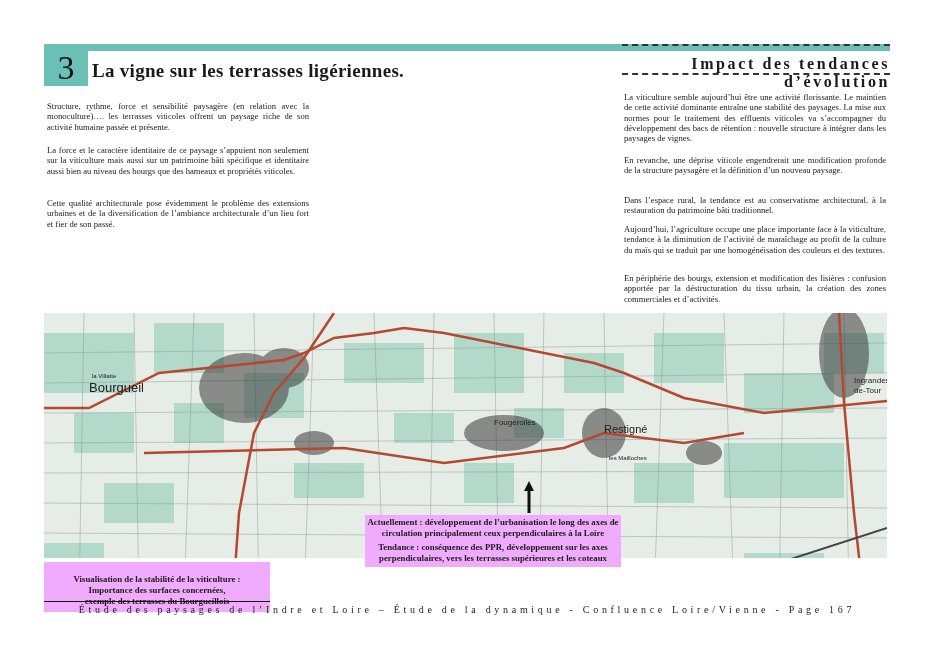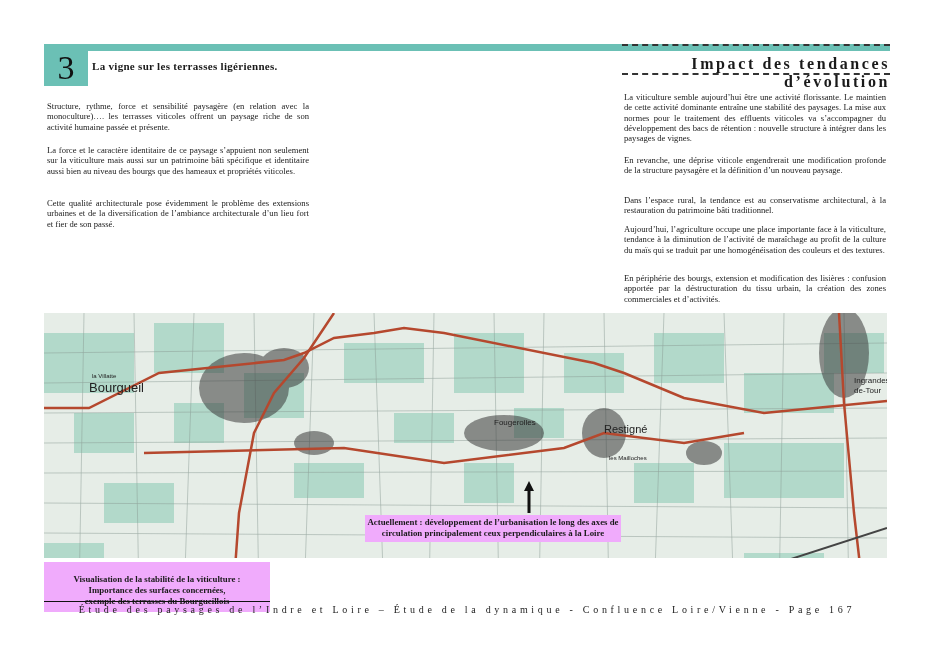--- a/index.html
+++ b/index.html
@@ -6,21 +6,21 @@
     body {
       width: 935px; height: 652px; background: #ffffff; position: relative; overflow: hidden;
       font-family: "Liberation Serif", serif; color: #1a1a1a;
     }
     .top-bar { position: absolute; left: 44px; top: 44px; width: 846px; height: 7px; background: #6bc0b5; }
     .chapter-num {
       position: absolute; left: 44px; top: 44px; width: 44px; height: 42px; background: #6bc0b5;
       font-size: 34px; line-height: 48px; text-align: center; color: #111;
     }
     .chapter-title {
-      position: absolute; left: 92px; top: 60px; font-size: 11px; font-weight: bold; letter-spacing: 0.3px;
+      position: absolute; left: 92px; top: 60px; font-size: 19px; font-weight: bold; letter-spacing: 0.3px;
     }
     .dash-line {
       position: absolute; left: 622px; width: 268px; height: 0;
       border-top: 2px dashed #333;
     }
     .impact-title {
       position: absolute; left: 622px; top: 55px; width: 268px; text-align: right;
       font-size: 16px; font-weight: bold; letter-spacing: 2.6px;
     }
     .para {
@@ -143,20 +143,21 @@
     </g>
   </svg>
 </div>
 
 <svg class="arrow" viewBox="0 0 10 32">
   <polygon points="5,0 10,10 6.5,10 6.5,32 3.5,32 3.5,10 0,10" fill="#111"></polygon>
 </svg>
 
 <div class="caption-box" style="left:365px; top:515px; width:252px; padding:2px 2px 3px;">
   <div>Actuellement : développement de l’urbanisation le long des axes de circulation principalement ceux perpendiculaires à la Loire</div>
+  <div style="margin-top:3px;">Tendance : conséquence des PPR, développement sur les axes perpendiculaires, vers les terrasses supérieures et les coteaux</div>
 </div>
 
 <div class="caption-box" style="left:44px; top:562px; width:226px; height:38px; padding-top:12px;">
   <div>Visualisation de la stabilité de la viticulture :</div>
   <div>Importance des surfaces concernées,</div>
   <div>exemple des terrasses du Bourgueillois</div>
 </div>
 
 <div class="footer-line"></div>
 <div class="footer">Étude des paysages de l’Indre et Loire – Étude de la dynamique - Confluence Loire/Vienne - Page 167</div>

